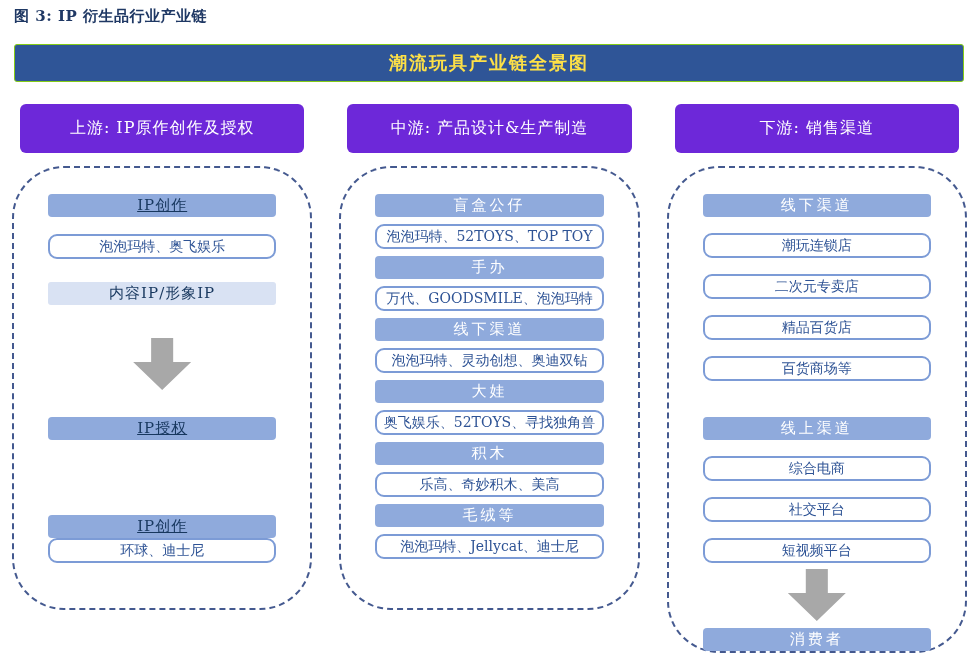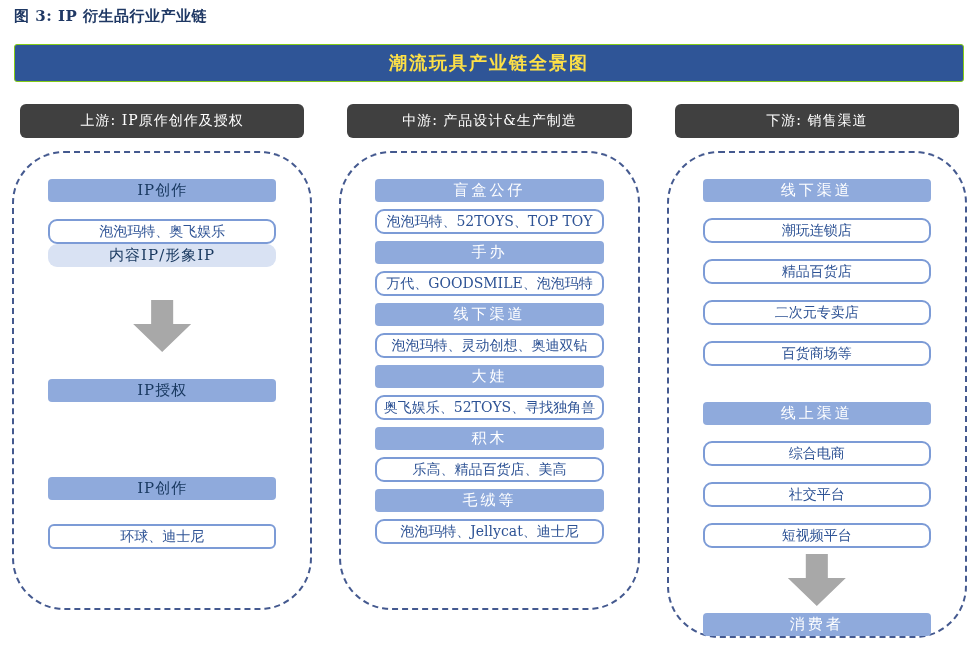--- a/index.html
+++ b/index.html
@@ -7,45 +7,45 @@
         font-family:"DejaVu Serif","Liberation Serif",serif;}
   .fig-title{position:absolute;left:14px;top:7px;font-size:15px;font-weight:bold;
              color:#1f3864;letter-spacing:.5px;}
   .main-header{position:absolute;left:14px;top:44px;width:948px;height:36px;
                background:#2f5597;border:1px solid #84cc16;border-radius:3px;
                display:flex;align-items:center;justify-content:center;
                color:#fde047;font-size:18px;font-weight:600;letter-spacing:2px;}
   .columns{position:absolute;left:12px;top:104px;width:955px;height:506px;
            display:flex;gap:27px;}
   .col{flex:1;display:flex;flex-direction:column;min-width:0;}
-  .col-header{height:34px;margin:0 8px;background:#404040;border-radius:6px;
+  .col-header{height:49px;margin:0 8px;background:#6d28d9;border-radius:6px;
               display:flex;align-items:center;justify-content:center;
-              color:#ffffff;font-size:14px;letter-spacing:1px;flex:none;}
+              color:#ffffff;font-size:16px;letter-spacing:1px;flex:none;}
   .col-body{margin-top:13px;flex:1;border:2px dashed #44598f;border-radius:52px;
             display:flex;flex-direction:column;padding:0 34px;box-sizing:border-box;}
   .item{flex:none;box-sizing:border-box;display:flex;align-items:center;justify-content:center;
         text-align:center;width:100%;}
   .item-bar{height:23px;background:#8faadc;border-radius:4px;color:#ffffff;
             font-size:15px;letter-spacing:3px;}
-  .item-bar.text-dark{color:#17375e;letter-spacing:1px;}
+  .item-bar.text-dark{color:#17375e;letter-spacing:1px;text-decoration:underline;}
   .item-tint{height:23px;background:#d9e2f3;border-radius:3px;color:#17375e;
              font-size:15px;letter-spacing:1px;}
   .item-outline{height:25px;background:#ffffff;border:2px solid #7c9bd6;border-radius:9px;
                 color:#2e5395;font-size:14px;}
   .item-arrow{background:transparent;}
   .arrow-shape{width:58px;height:52px;background:#a8a8a8;
                clip-path:polygon(31% 0,69% 0,69% 46%,100% 46%,50% 100%,0 46%,31% 46%);}
   
   .col-upstream .item:nth-child(1){margin-top:26px;}
   .col-upstream .item:nth-child(2){margin-top:17px;}
-  .col-upstream .item:nth-child(3){border-radius:9px;}
+  .col-upstream .item:nth-child(3){margin-top:23px;}
   .col-upstream .item:nth-child(4){margin-top:33px;}
   .col-upstream .item:nth-child(5){margin-top:27px;}
   .col-upstream .item:nth-child(6){margin-top:75px;}
-  .col-upstream .item:nth-child(7){margin-top:24px;border-radius:6px;}
+  .col-upstream .item:nth-child(7){margin-top:0;}
   
   .col-midstream .item{margin-top:7px;}
   .col-midstream .item:nth-child(1){margin-top:26px;}
   
   .col-downstream .item{margin-top:16px;}
   .col-downstream .item:nth-child(1){margin-top:26px;}
   .col-downstream .item:nth-child(6){margin-top:36px;}
   .col-downstream .item:nth-child(10){margin-top:6px;}
   .col-downstream .item:nth-child(11){margin-top:7px;}
 </style>
@@ -77,32 +77,32 @@
       <div class="col-body">
           <div class="item item-bar">盲盒公仔</div>
           <div class="item item-outline">泡泡玛特、52TOYS、TOP TOY</div>
           <div class="item item-bar">手办</div>
           <div class="item item-outline">万代、GOODSMILE、泡泡玛特</div>
           <div class="item item-bar">线下渠道</div>
           <div class="item item-outline">泡泡玛特、灵动创想、奥迪双钻</div>
           <div class="item item-bar">大娃</div>
           <div class="item item-outline">奥飞娱乐、52TOYS、寻找独角兽</div>
           <div class="item item-bar">积木</div>
-          <div class="item item-outline">乐高、精品百货店、美高</div>
+          <div class="item item-outline">乐高、奇妙积木、美高</div>
           <div class="item item-bar">毛绒等</div>
           <div class="item item-outline">泡泡玛特、Jellycat、迪士尼</div>
         </div>
     </div>
     <div class="col col-downstream">
       <div class="col-header">下游: 销售渠道</div>
       <div class="col-body">
           <div class="item item-bar">线下渠道</div>
           <div class="item item-outline">潮玩连锁店</div>
+          <div class="item item-outline">二次元专卖店</div>
           <div class="item item-outline">精品百货店</div>
-          <div class="item item-outline">二次元专卖店</div>
           <div class="item item-outline">百货商场等</div>
           <div class="item item-bar">线上渠道</div>
           <div class="item item-outline">综合电商</div>
           <div class="item item-outline">社交平台</div>
           <div class="item item-outline">短视频平台</div>
           <div class="item item-arrow">
             <div class="arrow-shape"></div>
           </div>
           <div class="item item-bar">消费者</div>
         </div>

